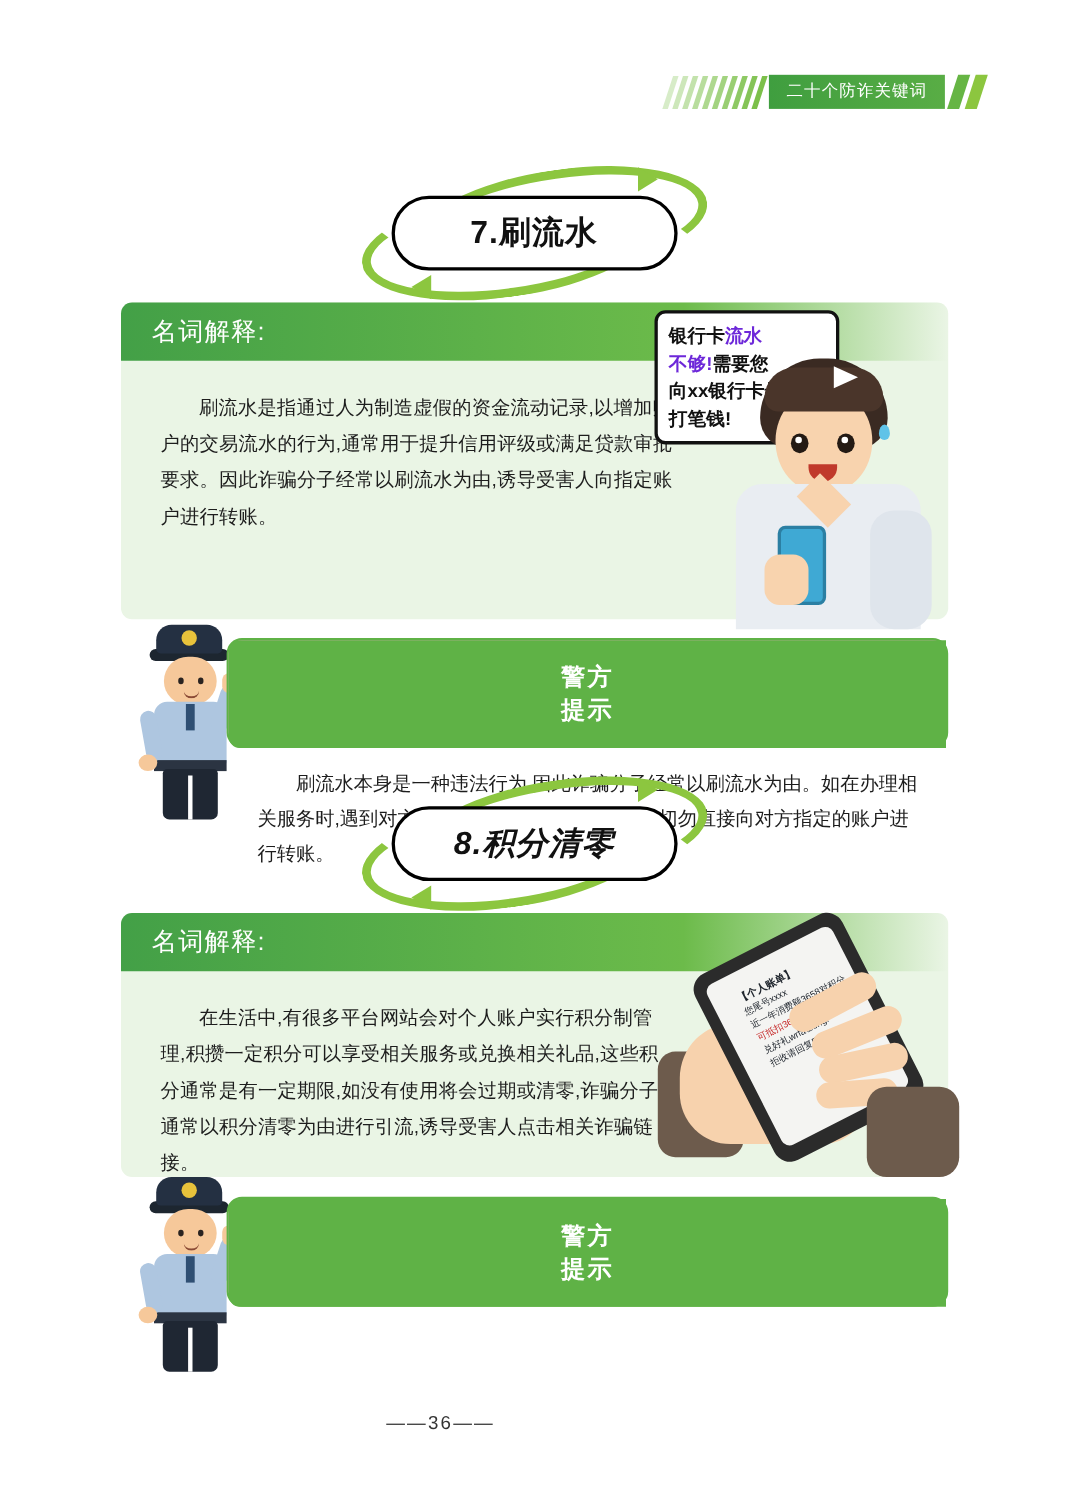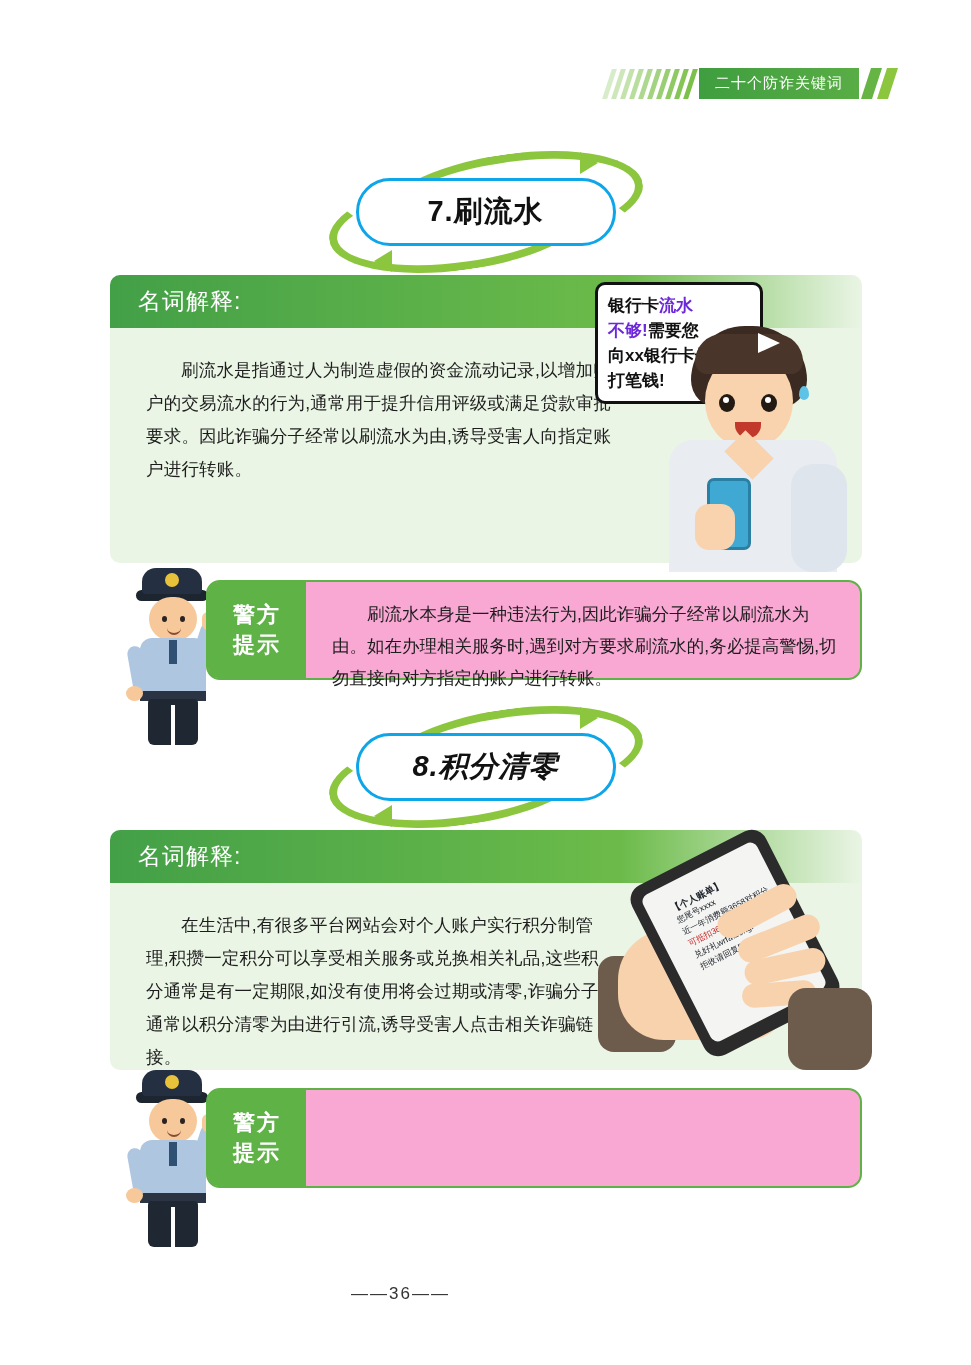--- a/index.html
+++ b/index.html
@@ -78,21 +78,21 @@
   
   .title-wrap {
     position: absolute;
     left: 0;
     width: 971px;
     display: flex;
     justify-content: center;
   }
   .pill {
     position: relative;
-    border: 3px solid #0ea5e9;
+    border: 3px solid #000000;
     border-radius: 40px;
     background: #fff;
     width: 254px;
     height: 62px;
     display: flex;
     align-items: center;
     justify-content: center;
     font-size: 29px;
     font-weight: bold;
     color: #111;
@@ -168,20 +168,21 @@
   .tip {
     position: absolute;
     left: 206px;
     width: 656px;
     border: 2.5px solid #5fb246;
     border-radius: 14px;
     background: #f9a8d4;
     display: flex;
     align-items: stretch;
     box-sizing: border-box;
+    flex-direction: column;
   }
   .tip-label {
     flex: 0 0 98px;
     background: #5fb246;
     color: #fff;
     font-size: 22px;
     font-weight: bold;
     border-radius: 10px 0 0 10px;
     display: flex;
     flex-direction: column;

